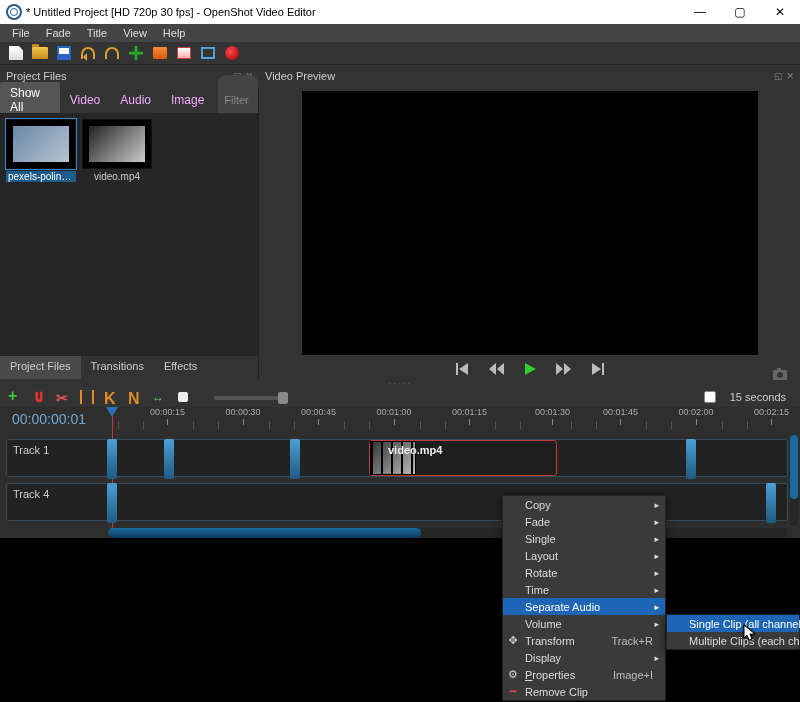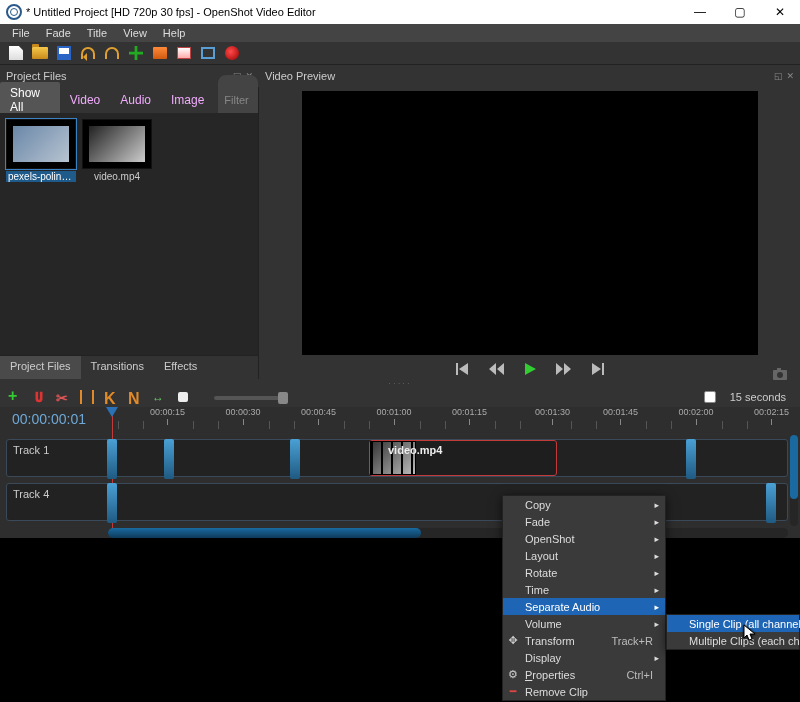--- a/index.html
+++ b/index.html
@@ -310,29 +310,29 @@
         <div class="th"></div>
       </div>
     <div class="vscroll">
         <div class="th"></div>
       </div>
   </div>
 
   <div class="ctx" style="left:502px; top:495px; width:164px" id="ctx-main">
       <div class="item arrow">Copy</div>
       <div class="item arrow">Fade</div>
-      <div class="item arrow">OpenShot</div>
+      <div class="item arrow">Single</div>
       <div class="item arrow">Layout</div>
       <div class="item arrow">Rotate</div>
       <div class="item arrow">Time</div>
       <div class="item arrow hl">Separate Audio</div>
       <div class="item arrow">Volume</div>
       <div class="item"><span class="ico" style="color:#ccc">✥</span>Transform<span class="sc">Track+R</span></div>
       <div class="item arrow">Display</div>
-      <div class="item"><span class="ico" style="color:#ccc">⚙</span><span style="text-decoration:underline">P</span>roperties<span class="sc">Ctrl+I</span></div>
+      <div class="item"><span class="ico" style="color:#ccc">⚙</span><span style="text-decoration:underline">P</span>roperties<span class="sc">Image+I</span></div>
       <div class="item"><span class="ico" style="color:#d44">━</span>Remove Clip</div>
     </div>
   <div class="ctx" style="left:666px; top:614px; width:134px" id="ctx-sub">
       <div class="item hl">Single Clip (all channels)</div>
       <div class="item">Multiple Clips (each channel)</div>
     </div>
 
   <div class="cursor" style="left:743px; top:624px">
     <svg viewBox="0 0 14 18">
         <path d="M1 1l0 13 3-3 2 5 3-1-2-5 5 0z" fill="#fff" stroke="#000" stroke-width="1"></path>

